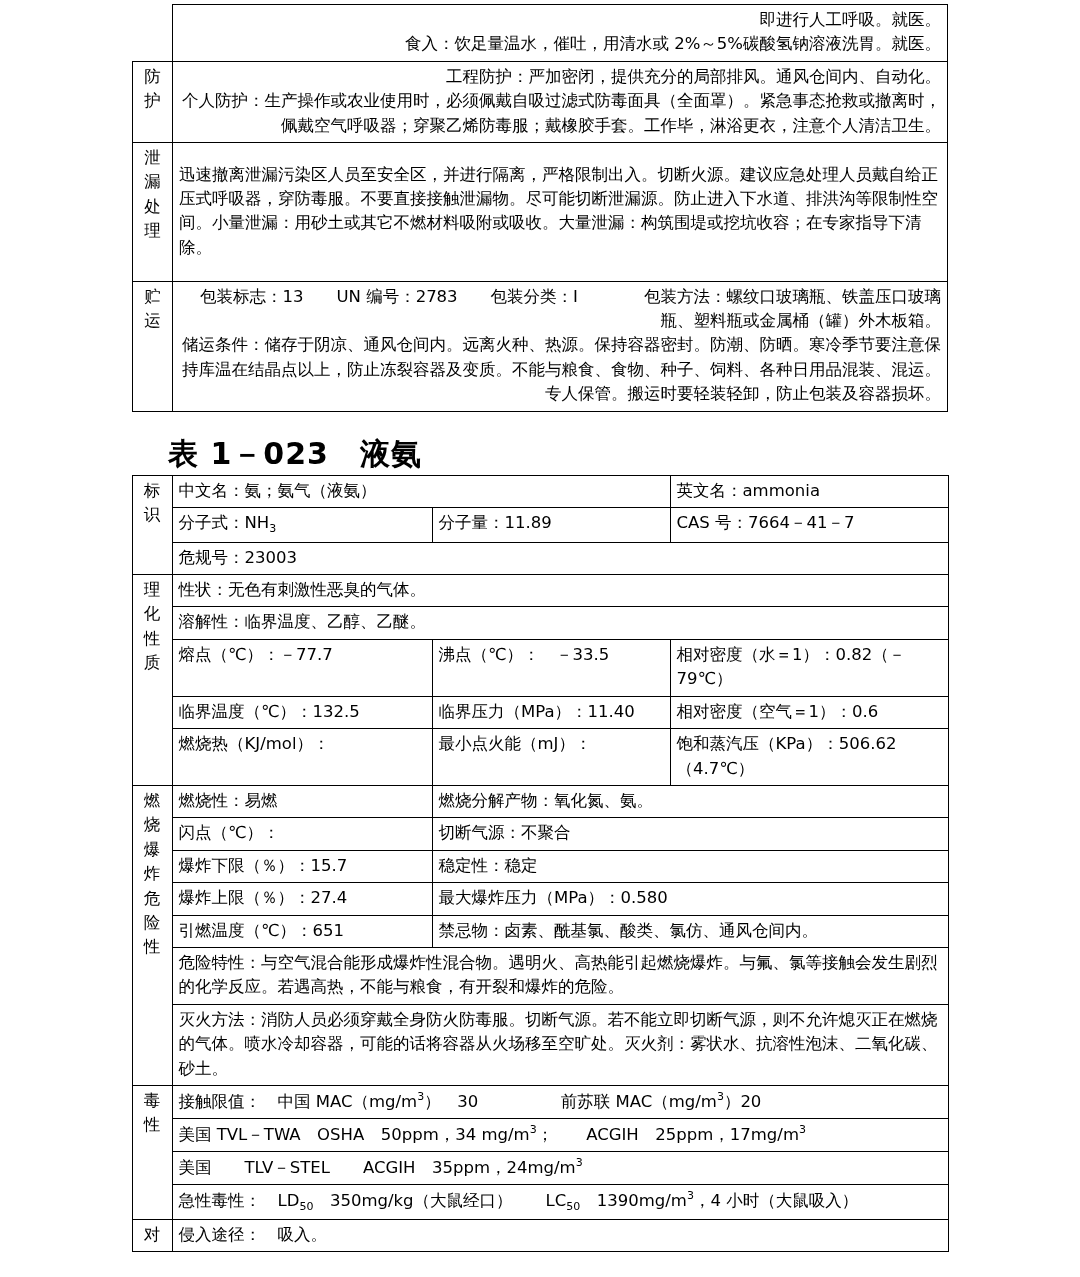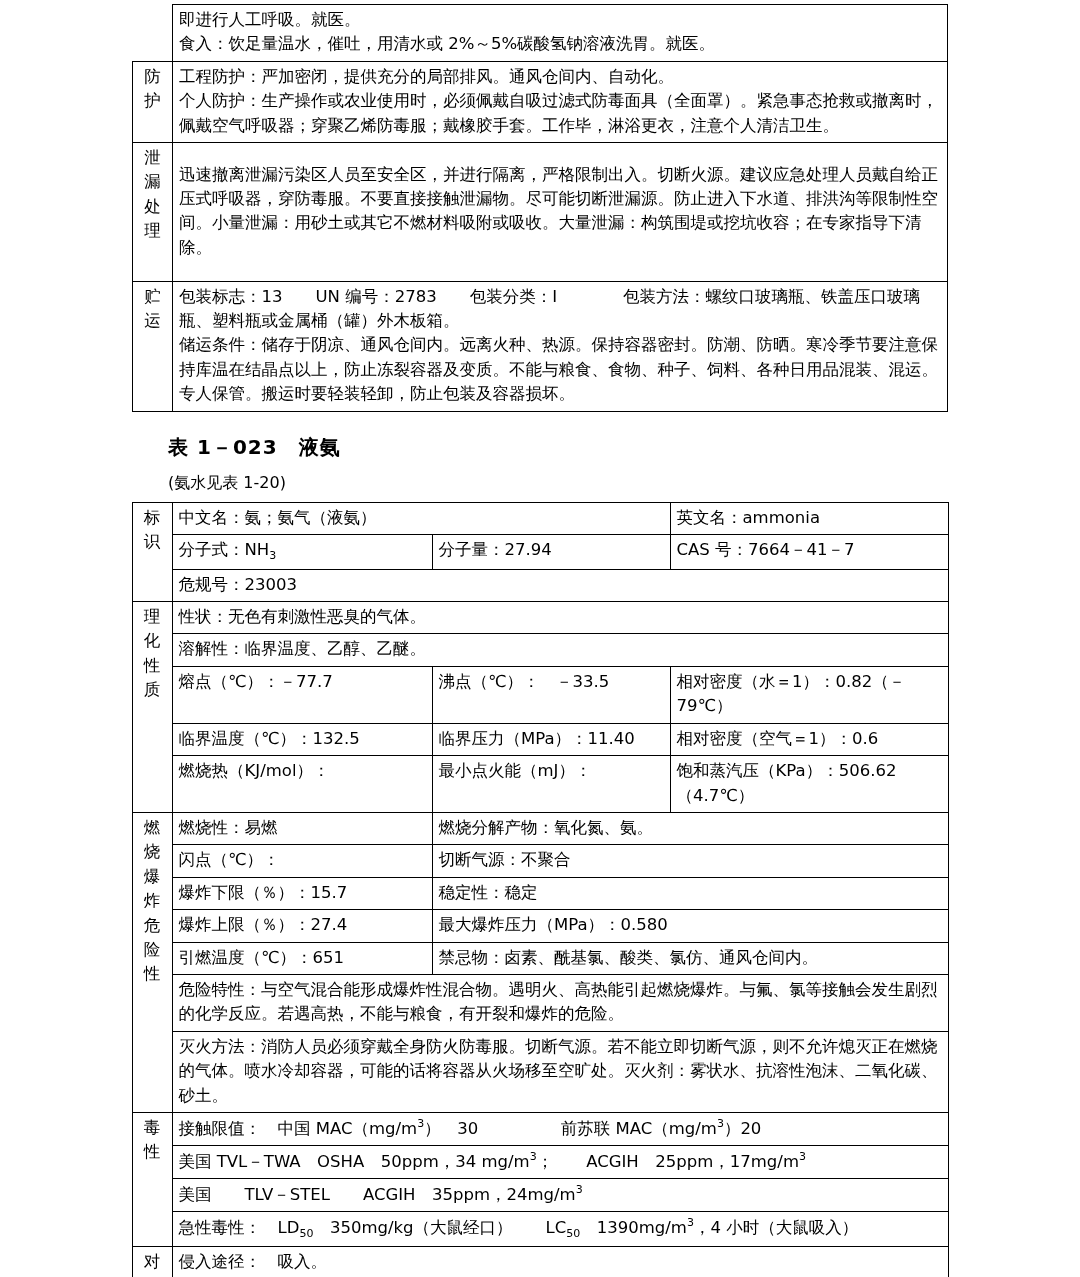--- a/index.html
+++ b/index.html
@@ -44,40 +44,41 @@
   td.rowlabel span {
     display: block;
   }
   .nb { border: none !important; }
   .no-bottom { border-bottom: none !important; }
   .title-block {
     width: 816px;
     margin: 22px auto 0 auto;
   }
   .table-title {
-    font-size: 20px;
+    font-size: 30px;
     font-weight: bold;
     letter-spacing: 1px;
     margin-left: 36px;
     font-family: "DejaVu Sans", "Liberation Sans", sans-serif;
   }
   .table-subtitle {
     font-size: 16px;
     margin: 12px 0 8px 36px;
   }
   sub {
     font-size: 11px;
     vertical-align: sub;
   }
   sup {
     font-size: 11px;
     vertical-align: super;
   }
   .cellpad-lines p {
     margin: 0;
+    text-align: right;
   }
 </style>
 </head>
 <body>
 
 <div class="page">
 
   <table class="doc">
     <colgroup>
       <col style="width:40px">
@@ -120,21 +121,20 @@
       <td class="cellpad-lines">
         <p>包装标志：13　　UN 编号：2783　　包装分类：Ⅰ　　　　包装方法：螺纹口玻璃瓶、铁盖压口玻璃瓶、塑料瓶或金属桶（罐）外木板箱。</p>
         <p>储运条件：储存于阴凉、通风仓间内。远离火种、热源。保持容器密封。防潮、防晒。寒冷季节要注意保持库温在结晶点以上，防止冻裂容器及变质。不能与粮食、食物、种子、饲料、各种日用品混装、混运。专人保管。搬运时要轻装轻卸，防止包装及容器损坏。</p>
       </td>
     </tr>
   </tbody>
     </table>
 
   <div class="title-block">
     <div class="table-title">表 1－023　液氨</div>
-    <div class="table-subtitle">(氨水见表 1-20)</div>
   </div>
 
   <table class="doc">
     <colgroup>
       <col style="width:40px">
       <col style="width:260px">
       <col style="width:238px">
       <col style="width:278px">
     </colgroup>
 
@@ -142,21 +142,21 @@
         <tr>
       <td class="rowlabel no-bottom" rowspan="3">
         <span>标</span>
             <span>识</span>
       </td>
       <td colspan="2">中文名：氨；氨气（液氨）</td>
       <td>英文名：ammonia</td>
     </tr>
     <tr>
       <td>分子式：NH<sub>3</sub></td>
-      <td>分子量：27.94</td>
+      <td>分子量：11.89</td>
       <td>CAS 号：7664－41－7</td>
     </tr>
     <tr>
       <td colspan="3">危规号：23003</td>
     </tr>
 
     <tr>
       <td class="rowlabel" rowspan="5">
         <span>理</span>
             <span>化</span>

